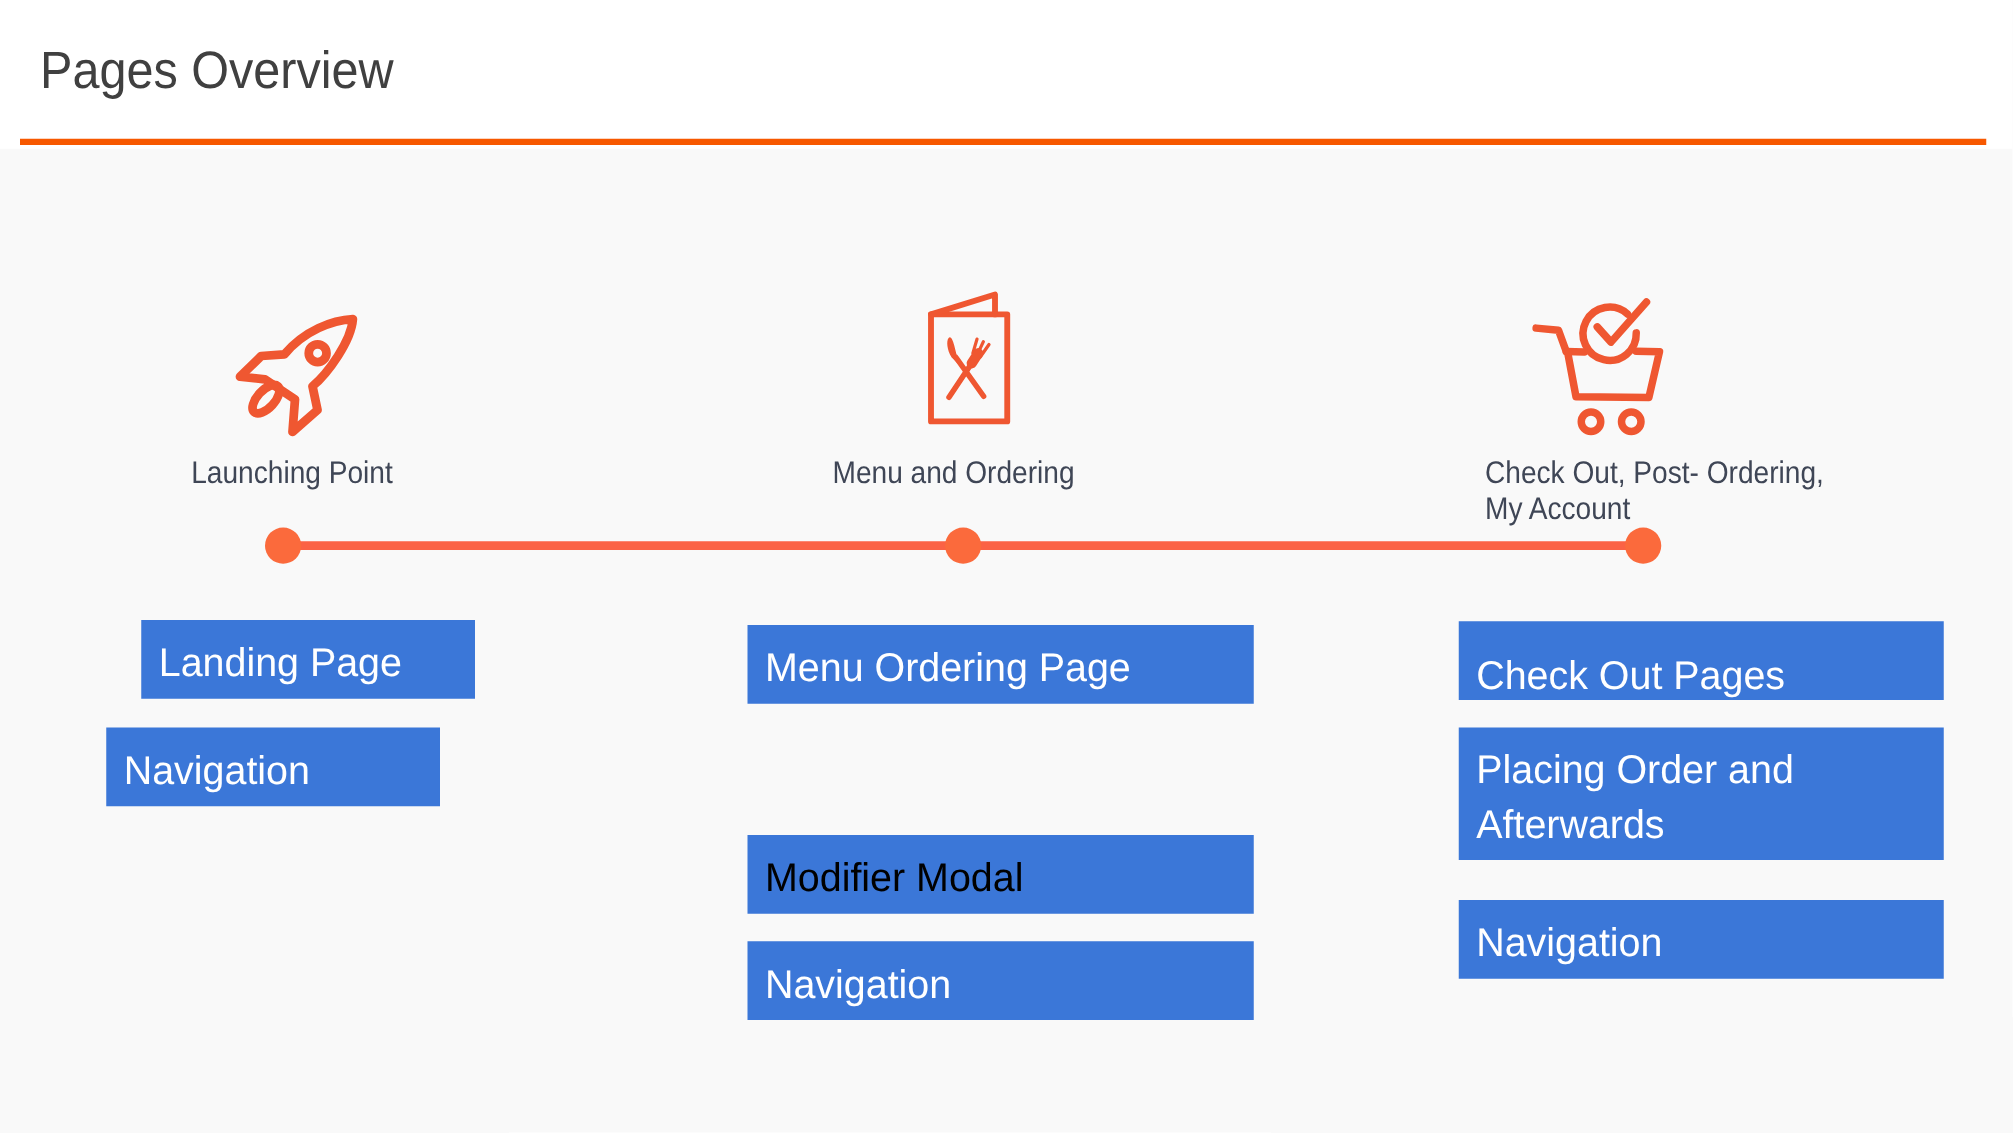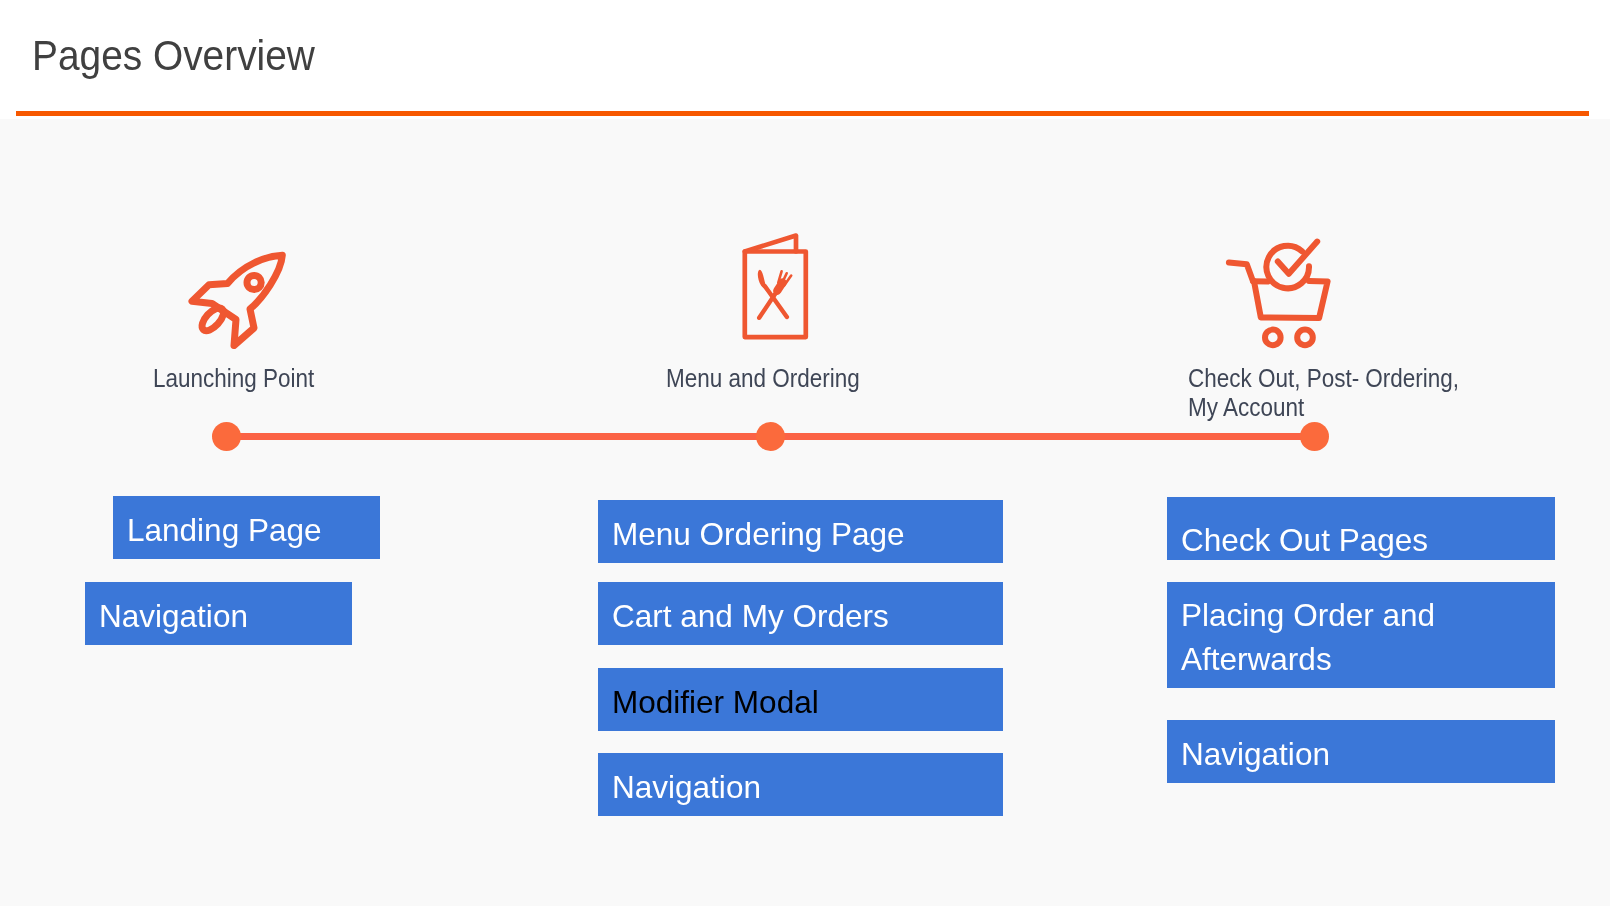--- a/index.html
+++ b/index.html
@@ -103,23 +103,20 @@
   <div class="box" style="left: 85px; top: 496px; width: 267px; height: 63px; background-color: rgb(59, 119, 216); color: rgb(255, 255, 255); margin-left: 28px;">
       <span>Landing Page</span>
     </div>
   <div class="box" style="left: 85px; top: 582px; width: 267px; height: 63px; background-color: rgb(59, 119, 216); color: rgb(255, 255, 255);">
       <span>Navigation</span>
     </div>
 
   <div class="box" style="left: 598px; top: 500px; width: 405px; height: 63px; background-color: rgb(59, 119, 216); color: rgb(255, 255, 255);">
       <span>Menu Ordering Page</span>
     </div>
-  <div class="box" style="left: 598px; top: 582px; width: 405px; height: 63px; background-color: rgb(59, 119, 216); color: rgb(255, 255, 255);">
-      <span>Cart and My Orders</span>
-    </div>
   <div class="box" style="left: 598px; top: 668px; width: 405px; height: 63px; background-color: rgb(59, 119, 216); color: #000000;">
       <span>Modifier Modal</span>
     </div>
   <div class="box" style="left: 598px; top: 753px; width: 405px; height: 63px; background-color: rgb(59, 119, 216); color: rgb(255, 255, 255);">
       <span>Navigation</span>
     </div>
 
   <div class="box" style="left: 1167px; top: 497px; width: 388px; height: 63px; background-color: rgb(59, 119, 216); color: rgb(255, 255, 255); align-items: flex-end;">
       <span>Check Out Pages</span>
     </div>

